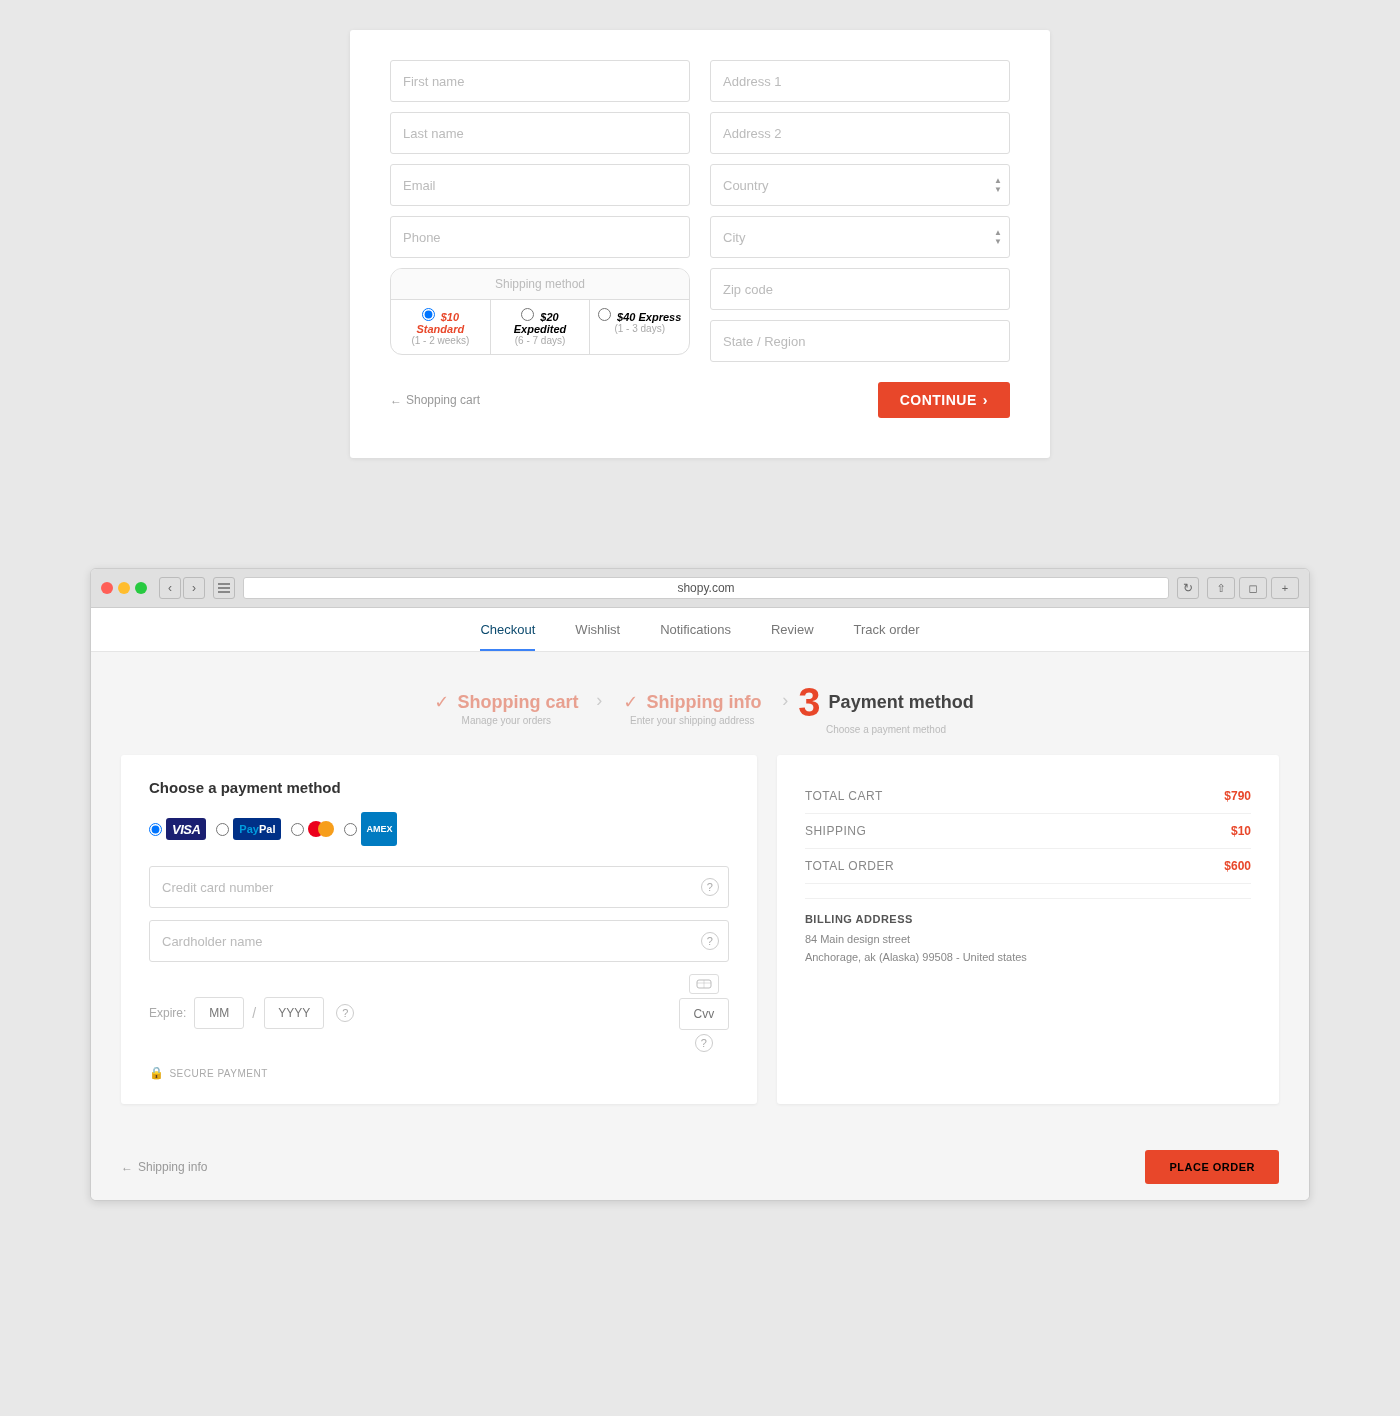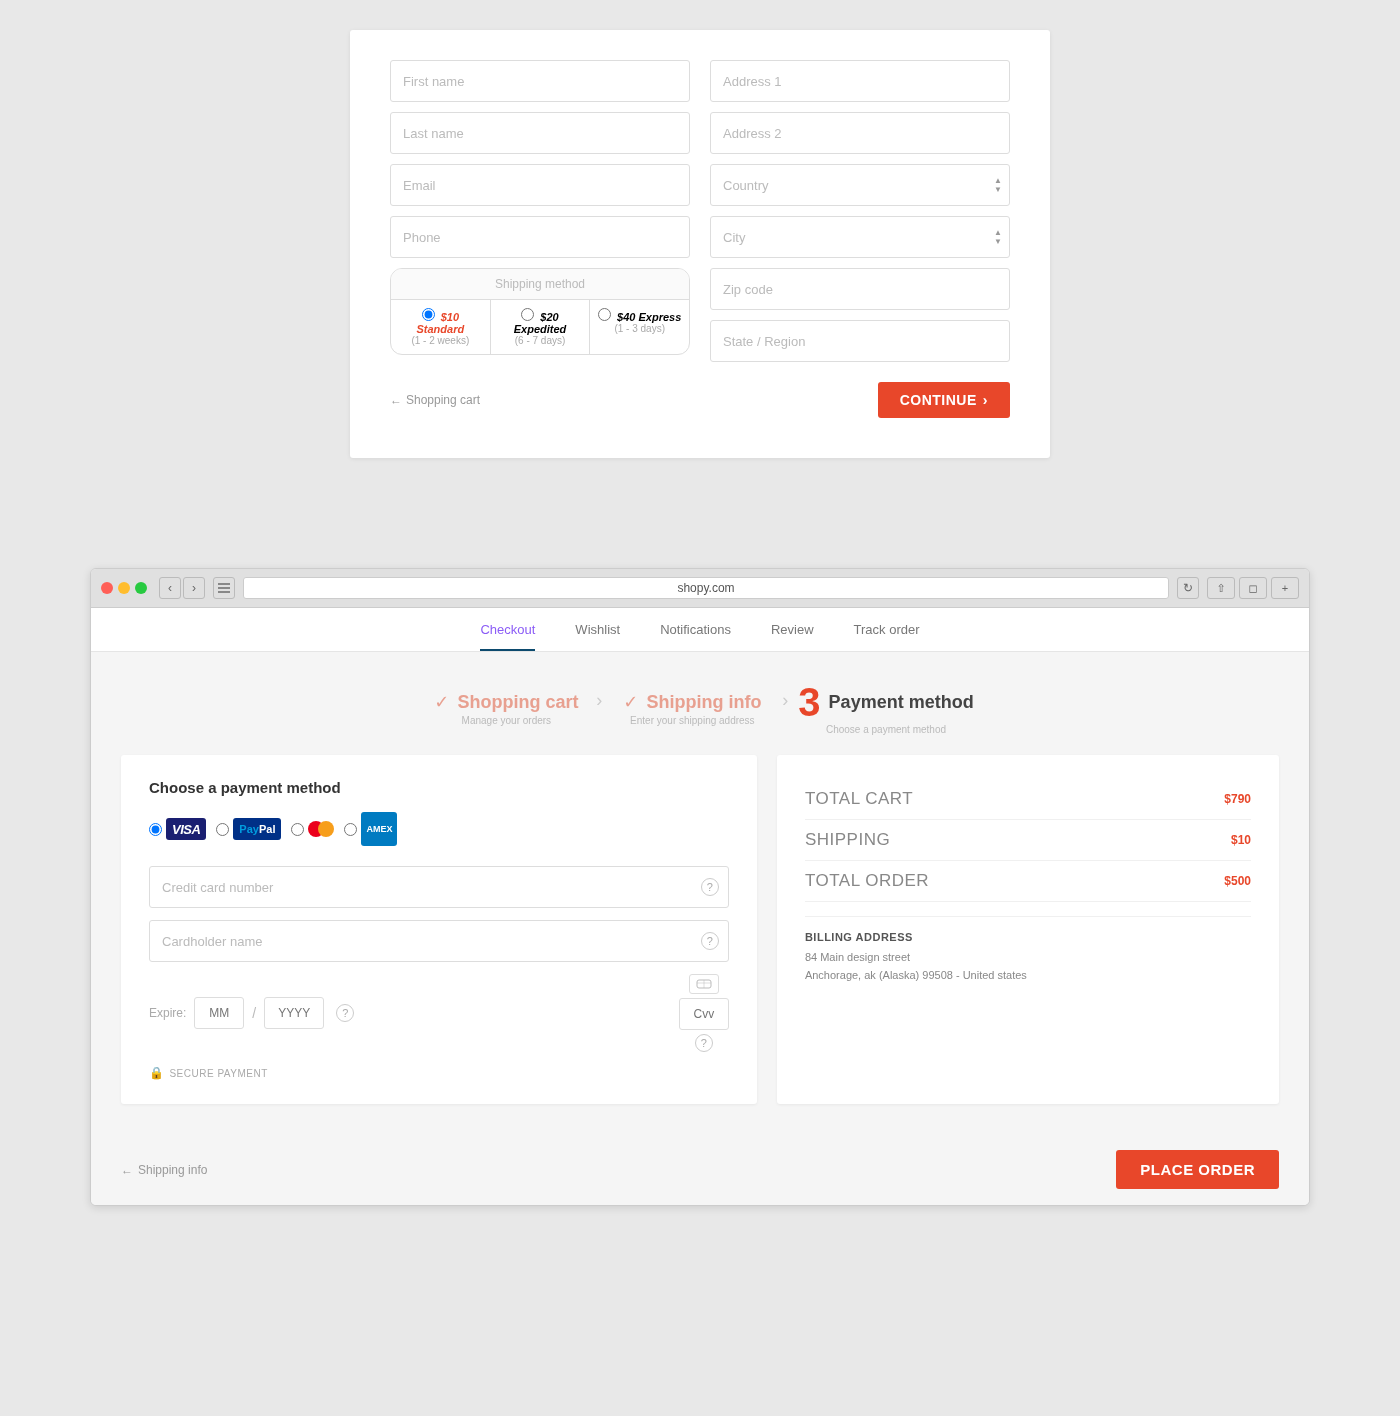--- a/index.html
+++ b/index.html
@@ -228,22 +228,22 @@
     }
     .nav-item {
       font-size: 13px;
       color: #777;
       padding-bottom: 12px;
       cursor: pointer;
       text-decoration: none;
       border-bottom: 2px solid transparent;
     }
     .nav-item.active {
-      color: #8b5cf6;
-      border-bottom: 2px solid #0c4a6e;
+      color: #0c4a6e;
+      border-bottom: 2px solid #3b82f6;
     }
 
     
     .stepper {
       display: flex;
       align-items: center;
       justify-content: center;
       padding: 30px 0 20px 0;
       gap: 0;
     }
@@ -473,21 +473,21 @@
     
     .order-row {
       display: flex;
       justify-content: space-between;
       align-items: center;
       padding: 10px 0;
       border-bottom: 1px solid #f0f0f0;
     }
     .order-row:last-of-type { border-bottom: none; }
     .order-label {
-      font-size: 17px;
+      font-size: 12px;
       color: #888;
       letter-spacing: 0.5px;
       text-transform: uppercase;
     }
     .order-value {
       font-size: 12px;
       color: #e8472a;
       font-weight: bold;
     }
     .billing-address-section {
@@ -520,25 +520,25 @@
     .back-link2 {
       font-size: 12px;
       color: #999;
       display: flex;
       align-items: center;
       gap: 5px;
       cursor: pointer;
     }
     .place-order-btn {
       background: #e8472a;
-      color: #ffffff;
+      color: #000000;
       border: none;
       border-radius: 3px;
       padding: 11px 24px;
-      font-size: 15px;
+      font-size: 11px;
       font-weight: bold;
       letter-spacing: 0.5px;
       cursor: pointer;
       text-transform: uppercase;
     }
 
     .spacer { height: 50px; }
   </style>
 </head>
 <body>
@@ -756,21 +756,21 @@
       <div class="order-row">
         <span class="order-label">TOTAL CART</span>
         <span class="order-value">$790</span>
       </div>
       <div class="order-row">
         <span class="order-label">SHIPPING</span>
         <span class="order-value">$10</span>
       </div>
       <div class="order-row">
         <span class="order-label">TOTAL ORDER</span>
-        <span class="order-value">$500</span>
+        <span class="order-value">$600</span>
       </div>
       <div class="billing-address-section">
         <div class="billing-title">BILLING ADDRESS</div>
         <div class="billing-addr">84 Main design street</div>
         <div class="billing-addr">Anchorage, ak (Alaska) 99508 - United states</div>
       </div>
     </div>
   </div>
 
   <div class="bottom-actions">

